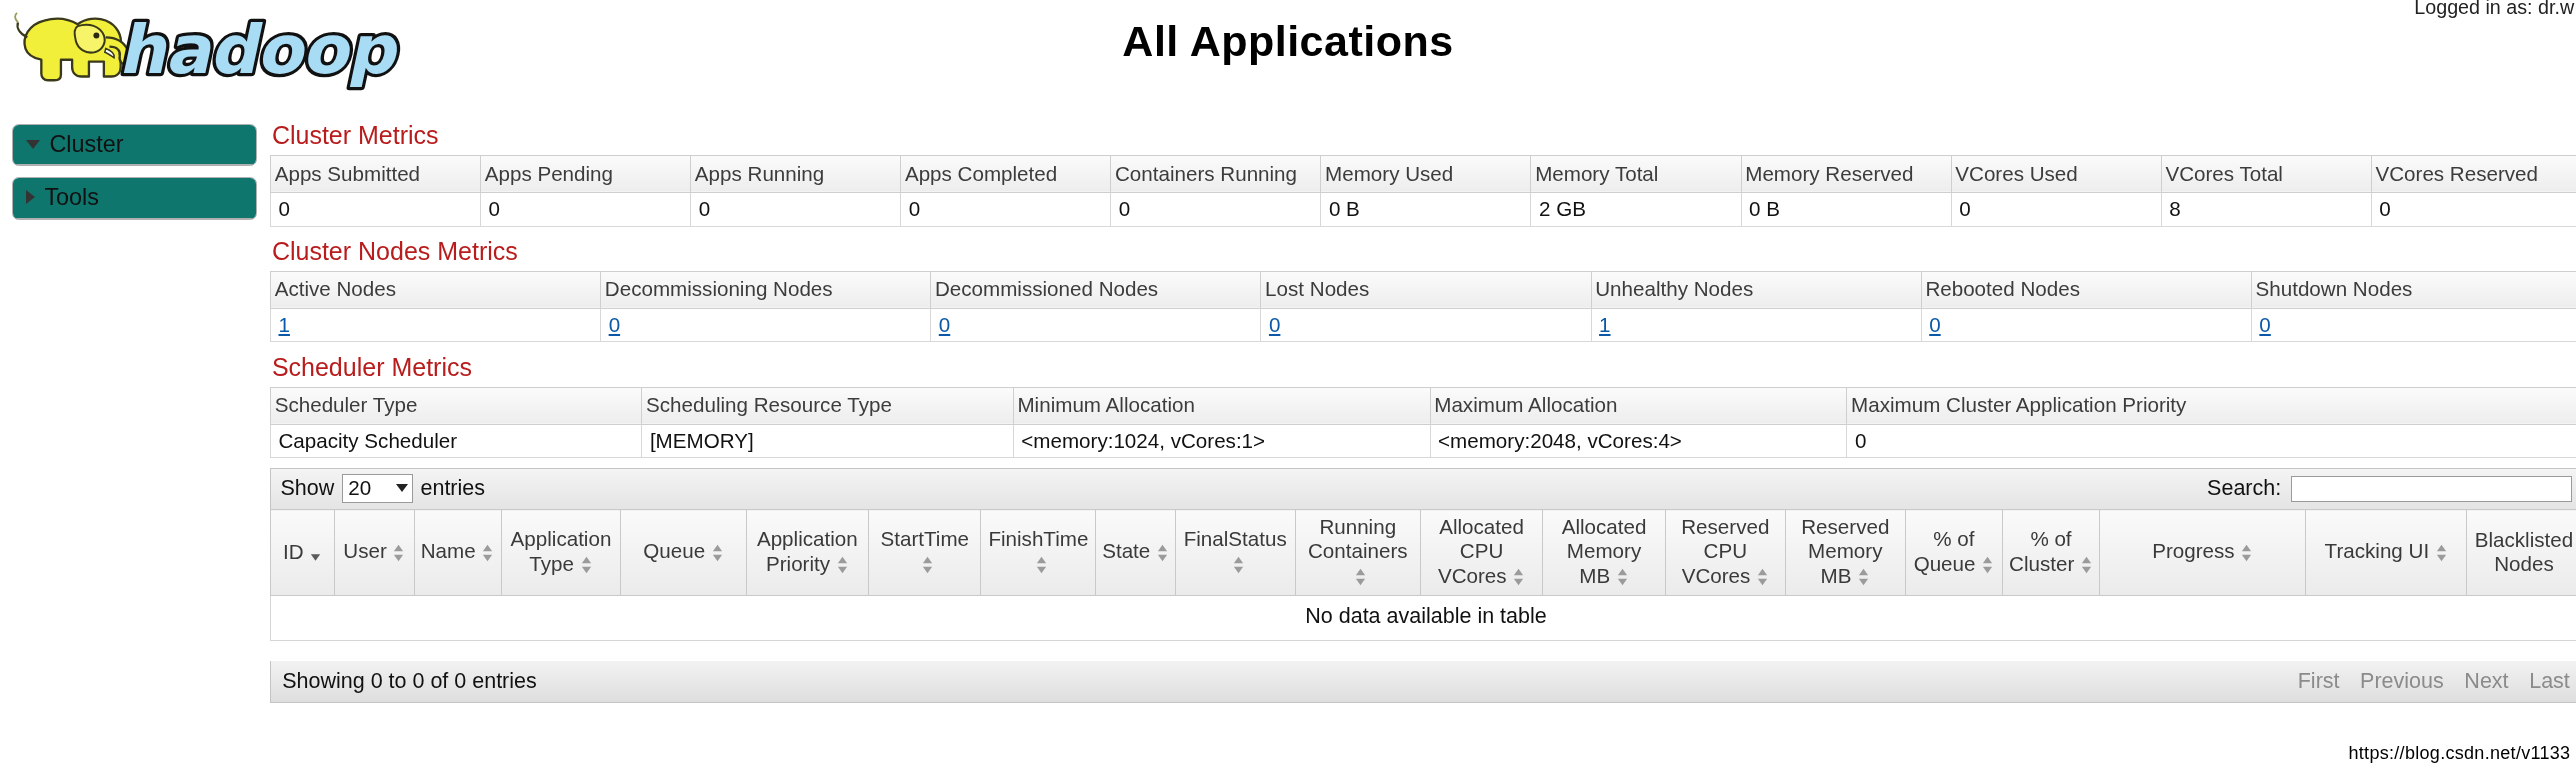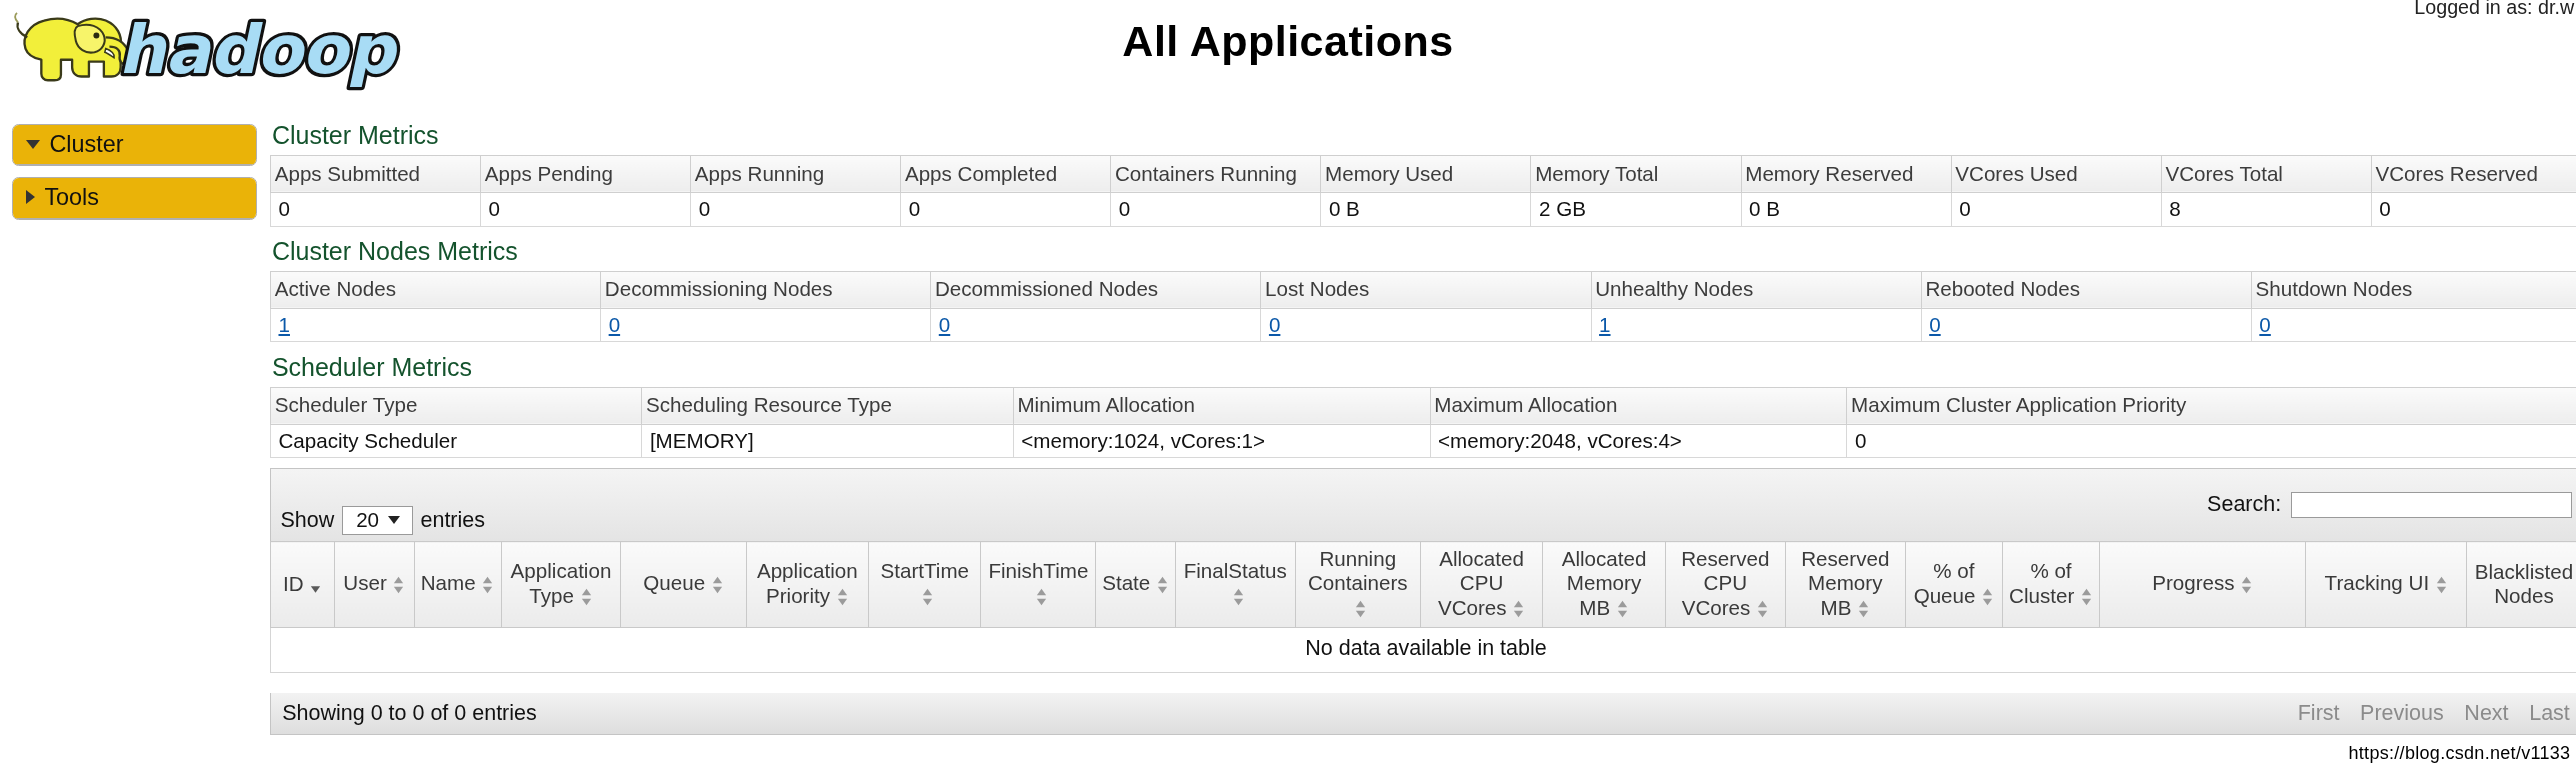--- a/index.html
+++ b/index.html
@@ -66,21 +66,21 @@
     border: 0.9px solid #b0b0b0;
     border-radius: 6.6px;
     background: #fff;
     margin-bottom: 11.2px;
     overflow: hidden;
   }
   .nav-head {
     font-size: 23.4px;
     padding: 5.6px 0 6.6px 13px;
     border-bottom: 0.9px solid #b0b0b0;
-    background: #eab308;
+    background: #0f766e;
     color: #111;
     display: flex;
     align-items: center;
     gap: 9.4px;
   }
   .tri {
     display: inline-block;
     width: 0; height: 0;
     border-left: 7.5px solid transparent;
     border-right: 7.5px solid transparent;
@@ -111,21 +111,21 @@
   
   .main {
     position: absolute;
     left: 270px;
     top: 120px;
     right: 0;
     bottom: 0;
   }
   .section-title {
     font-size: 25px;
-    color: #14532d;
+    color: #b91c1c;
     margin: 0 0 3.7px 1.9px;
     line-height: 1.25;
   }
 
   table.metrics {
     border-collapse: collapse;
     border-spacing: 0;
     table-layout: fixed;
     width: 2312px;
     margin-bottom: 9.4px;
@@ -164,25 +164,25 @@
     border: 0.9px solid #c4c4c4;
     border-bottom: none;
     padding: 5.6px 9.4px 6.6px 9.4px;
     display: flex;
     align-items: center;
     justify-content: space-between;
     font-size: 21.5px;
     color: #111;
     box-sizing: border-box;
   }
-  .dt-length { display: flex; align-items: center; gap: 7.5px; white-space: nowrap; margin-top: 32px; }
+  .dt-length { display: flex; align-items: center; gap: 7.5px; white-space: nowrap; }
   .fake-select {
     display: inline-flex;
     align-items: center;
-    justify-content: center;
+    justify-content: space-between;
     background: #fff;
     border: 0.9px solid #9a9a9a;
     min-width: 60px;
     padding: 0px 3.7px 0.9px 5.6px;
     font-size: 20.6px;
     line-height: 1.25;
     gap: 9.4px;
   }
   .fake-select .caret {
     width: 0; height: 0;

